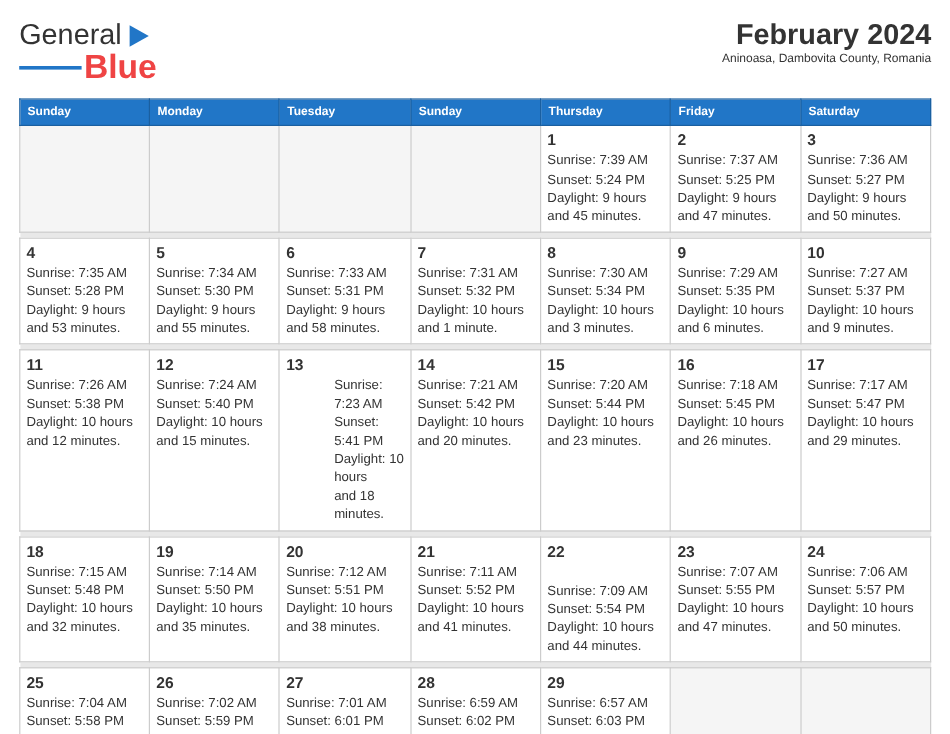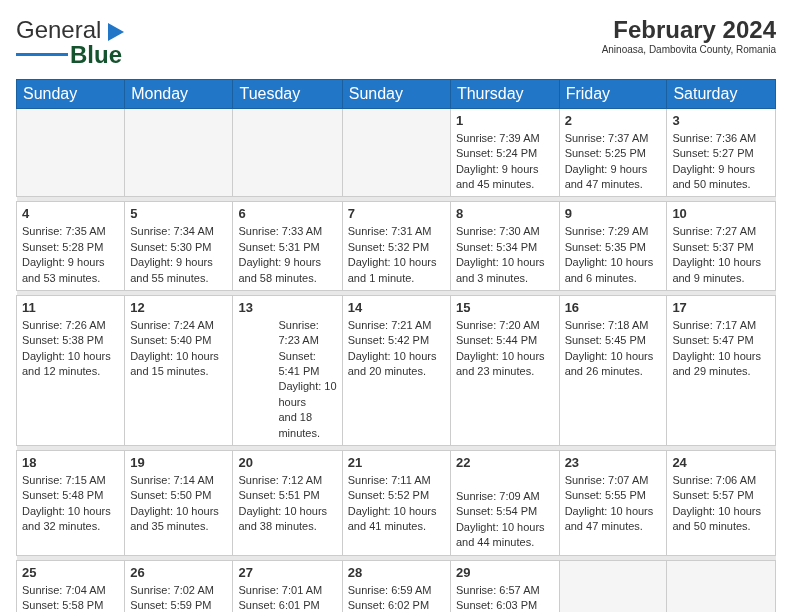--- a/index.html
+++ b/index.html
@@ -37,22 +37,22 @@
     .calendar {
       width: 100%;
       border-collapse: collapse;
       font-size: 11px;
     }
     .calendar th {
       background: #2176c7;
       color: #fff;
       padding: 5px 6px;
       text-align: left;
-      font-size: 16px;
-      font-weight: normal;
+      font-size: 10px;
+      font-weight: bold;
       border: 1px solid #1a5fa0;
     }
     .calendar td {
       border: 1px solid #ccc;
       vertical-align: top;
       padding: 4px 5px;
       width: 110px;
       min-height: 80px;
       background: #fff;
     }
@@ -83,21 +83,21 @@
       <div style="position:relative; display:inline-block;">
         <span style="font-size:24px; font-weight:normal; color:#333;">General</span>
         
         <div style="display:inline-block; margin-left:2px; vertical-align:middle;">
           <div style="width:0;height:0;border-top:9px solid transparent;border-bottom:9px solid transparent;border-left:16px solid #2176c7; display:inline-block;"></div>
         </div>
       </div>
     </div>
     <div style="display:flex; align-items:center; margin-top:-4px;">
       <div style="background:#2176c7; height:3px; width:52px;"></div>
-      <span style="font-size:24px; font-weight:bold; color:#14532d; margin-left:2px;">Blue</span>
+      <span style="font-size:28px; font-weight:bold; color:#ef4444; margin-left:2px;">Blue</span>
     </div>
   </div>
   <div class="title-block">
     <h1>February 2024</h1>
     <h2>Aninoasa, Dambovita County, Romania</h2>
   </div>
 </div>
 
 <table class="calendar">
   <thead>

